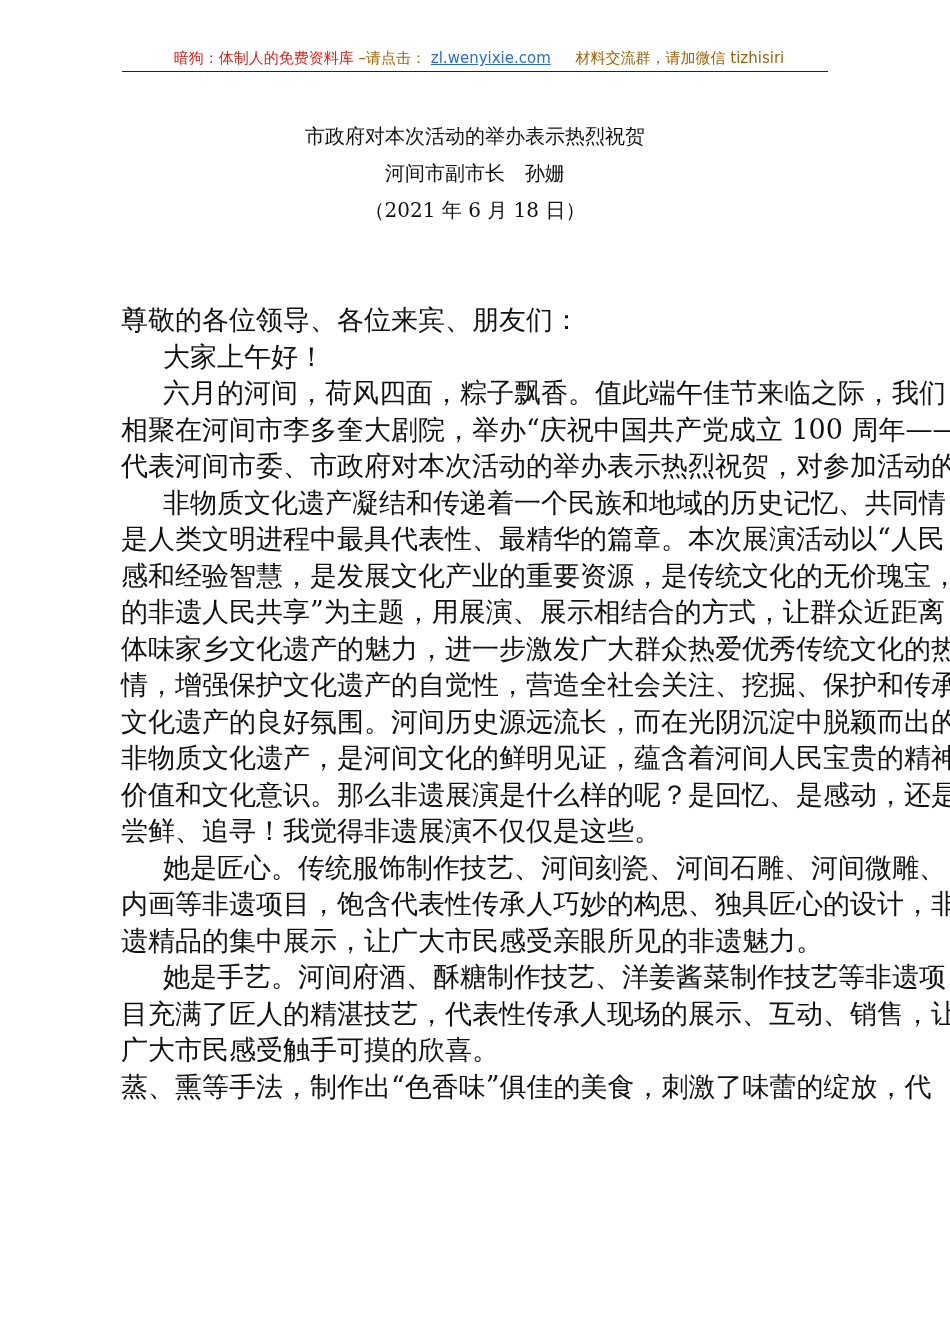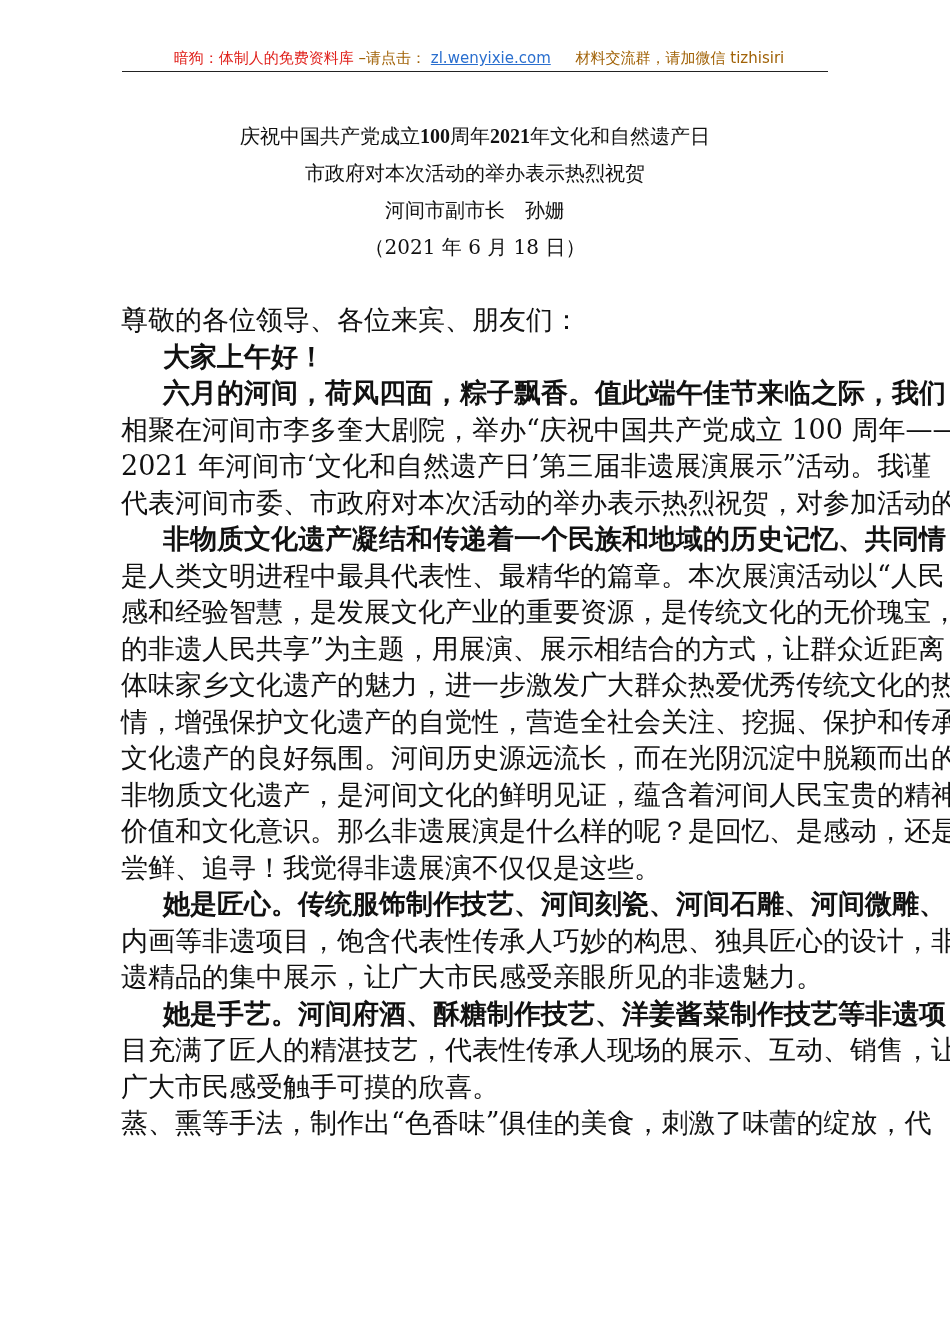--- a/index.html
+++ b/index.html
@@ -59,48 +59,44 @@
       width: 716px;
       font-size: 27px;
       line-height: 36.5px;
     }
     .body-line {
       height: 36.5px;
       white-space: nowrap;
       text-align: justify;
       text-align-last: justify;
     }
-    .body-line.indent { padding-left: 42px; font-weight: bold; }
+    .body-line.indent { padding-left: 42px; }
     .body-line.last { text-align-last: left; }
   </style>
 </head>
 <body>
 
 <div class="header-banner">
   <span class="red">暗狗：体制人的免费资料库</span><span class="dark"> –请点击：</span>
   <span class="link">zl.wenyixie.com</span>
   <span class="dark">材料交流群，请加微信 tizhisiri</span>
 </div>
 <div class="header-rule"></div>
 
 <div class="title-block">
-  <div class="title-line">
-    <span>庆祝中国共产党成立</span><b>100</b><span>周年</span><b>2021</b><span>年文化和自然遗产日</span>
-  </div>
   <div class="title-line">市政府对本次活动的举办表示热烈祝贺</div>
   <div class="title-line">河间市副市长　孙姗</div>
   <div class="title-line">（2021 年 6 月 18 日）</div>
 </div>
 
 <div class="body-text">
   <div class="body-line last">尊敬的各位领导、各位来宾、朋友们：</div>
   <div class="body-line indent last">大家上午好！</div>
   <div class="body-line indent">六月的河间，荷风四面，粽子飘香。值此端午佳节来临之际，我们</div>
   <div class="body-line">相聚在河间市李多奎大剧院，举办“庆祝中国共产党成立 100 周年——</div>
-  <div class="body-line">2021 年河间市‘文化和自然遗产日’第三届非遗展演展示”活动。我谨</div>
   <div class="body-line">代表河间市委、市政府对本次活动的举办表示热烈祝贺，对参加活动的</div>
   <div class="body-line indent">非物质文化遗产凝结和传递着一个民族和地域的历史记忆、共同情</div>
   <div class="body-line">是人类文明进程中最具代表性、最精华的篇章。本次展演活动以“人民</div>
   <div class="body-line">感和经验智慧，是发展文化产业的重要资源，是传统文化的无价瑰宝，</div>
   <div class="body-line">的非遗人民共享”为主题，用展演、展示相结合的方式，让群众近距离</div>
   <div class="body-line">体味家乡文化遗产的魅力，进一步激发广大群众热爱优秀传统文化的热</div>
   <div class="body-line">情，增强保护文化遗产的自觉性，营造全社会关注、挖掘、保护和传承</div>
   <div class="body-line">文化遗产的良好氛围。河间历史源远流长，而在光阴沉淀中脱颖而出的</div>
   <div class="body-line">非物质文化遗产，是河间文化的鲜明见证，蕴含着河间人民宝贵的精神</div>
   <div class="body-line">价值和文化意识。那么非遗展演是什么样的呢？是回忆、是感动，还是</div>

